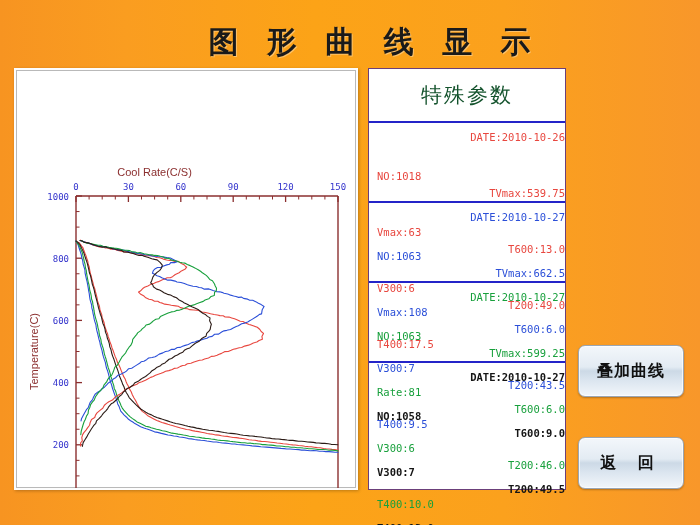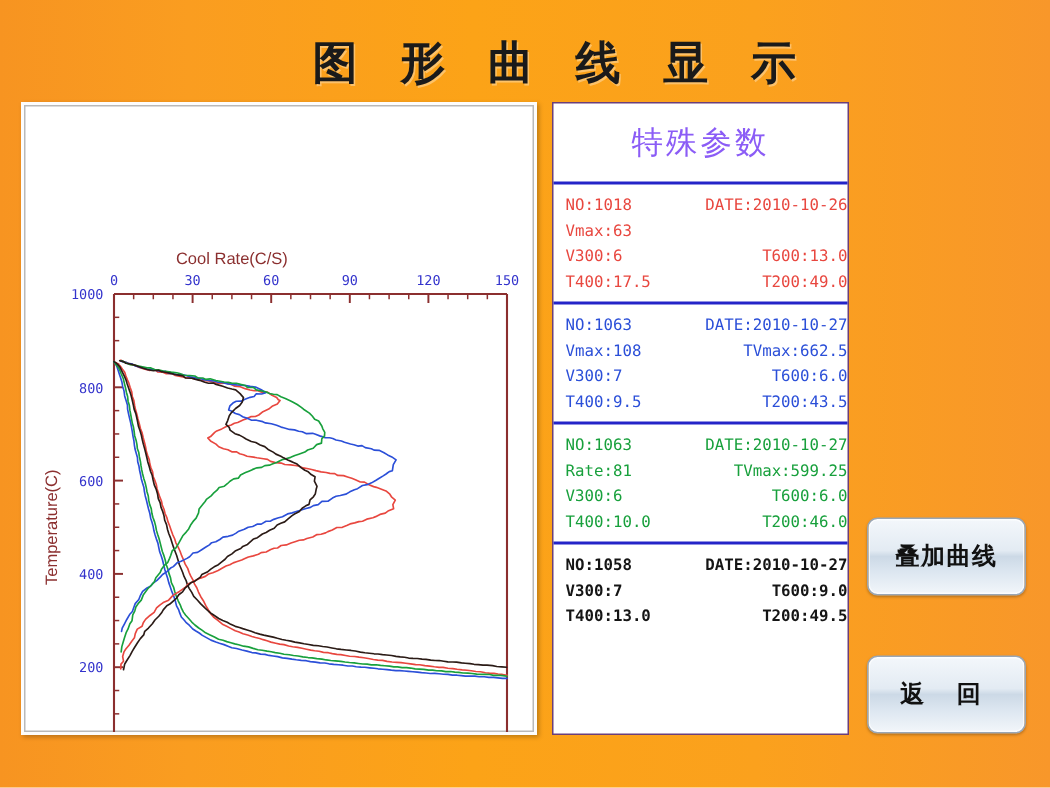--- a/index.html
+++ b/index.html
@@ -34,37 +34,37 @@
   
   .param-panel{
     position:absolute;left:368px;top:68px;width:198px;height:422px;
     background:#ffffff;
     border:1px solid #6b3f7a;
     box-sizing:border-box;
   }
   .param-title{
     height:52px;line-height:52px;text-align:center;
     font-family:"DejaVu Sans", sans-serif;
-    font-size:21px;color:#8b5cf6;letter-spacing:2px;
+    font-size:21px;color:#14532d;letter-spacing:2px;
   }
   .param-block{
     border-top:2px solid #2424c8;
     padding:6px 0 4px 0;
     box-sizing:border-box;
     height:80px;
   }
   .param-row{
     display:flex;
     font-family:"DejaVu Sans Mono","Liberation Mono",monospace;
     font-size:10.5px;
     line-height:17px;
     padding-left:8px;
     white-space:nowrap;
   }
-  .pcol-l{width:76px;flex:0 0 76px;}
+  .pcol-l{width:76px;flex:0 0 76px;margin-top:39px;}
   .pcol-r{flex:1;text-align:right;}
   .c-red{color:#e8473f;}
   .c-blue{color:#2b4fd8;}
   .c-green{color:#18a03c;}
   .c-black{color:#151515;font-weight:bold;}
 
   
   .btn{
     position:absolute;width:104px;height:50px;
     border-radius:7px;
@@ -193,20 +193,21 @@
   <div class="param-panel">
     <div class="param-title">特殊参数</div>
     <div id="param-blocks">
         <div class="param-block c-red">
           <div class="param-row">
             <span class="pcol-l">NO:1018</span>
             <span class="pcol-r">DATE:2010-10-26</span>
           </div>
           <div class="param-row">
             <span class="pcol-l">Vmax:63</span>
+            <span class="pcol-r">TVmax:539.75</span>
           </div>
           <div class="param-row">
             <span class="pcol-l">V300:6</span>
             <span class="pcol-r">T600:13.0</span>
           </div>
           <div class="param-row">
             <span class="pcol-l">T400:17.5</span>
             <span class="pcol-r">T200:49.0</span>
           </div>
         </div>

